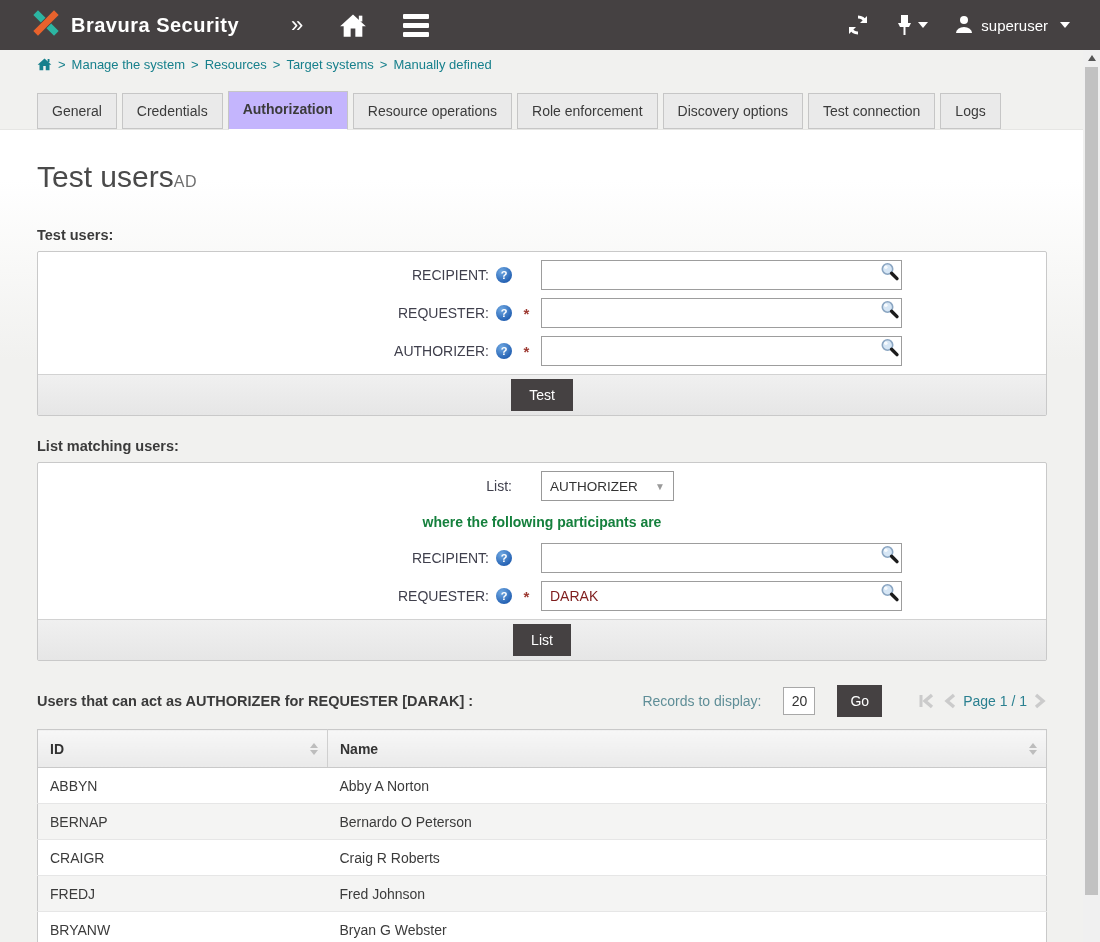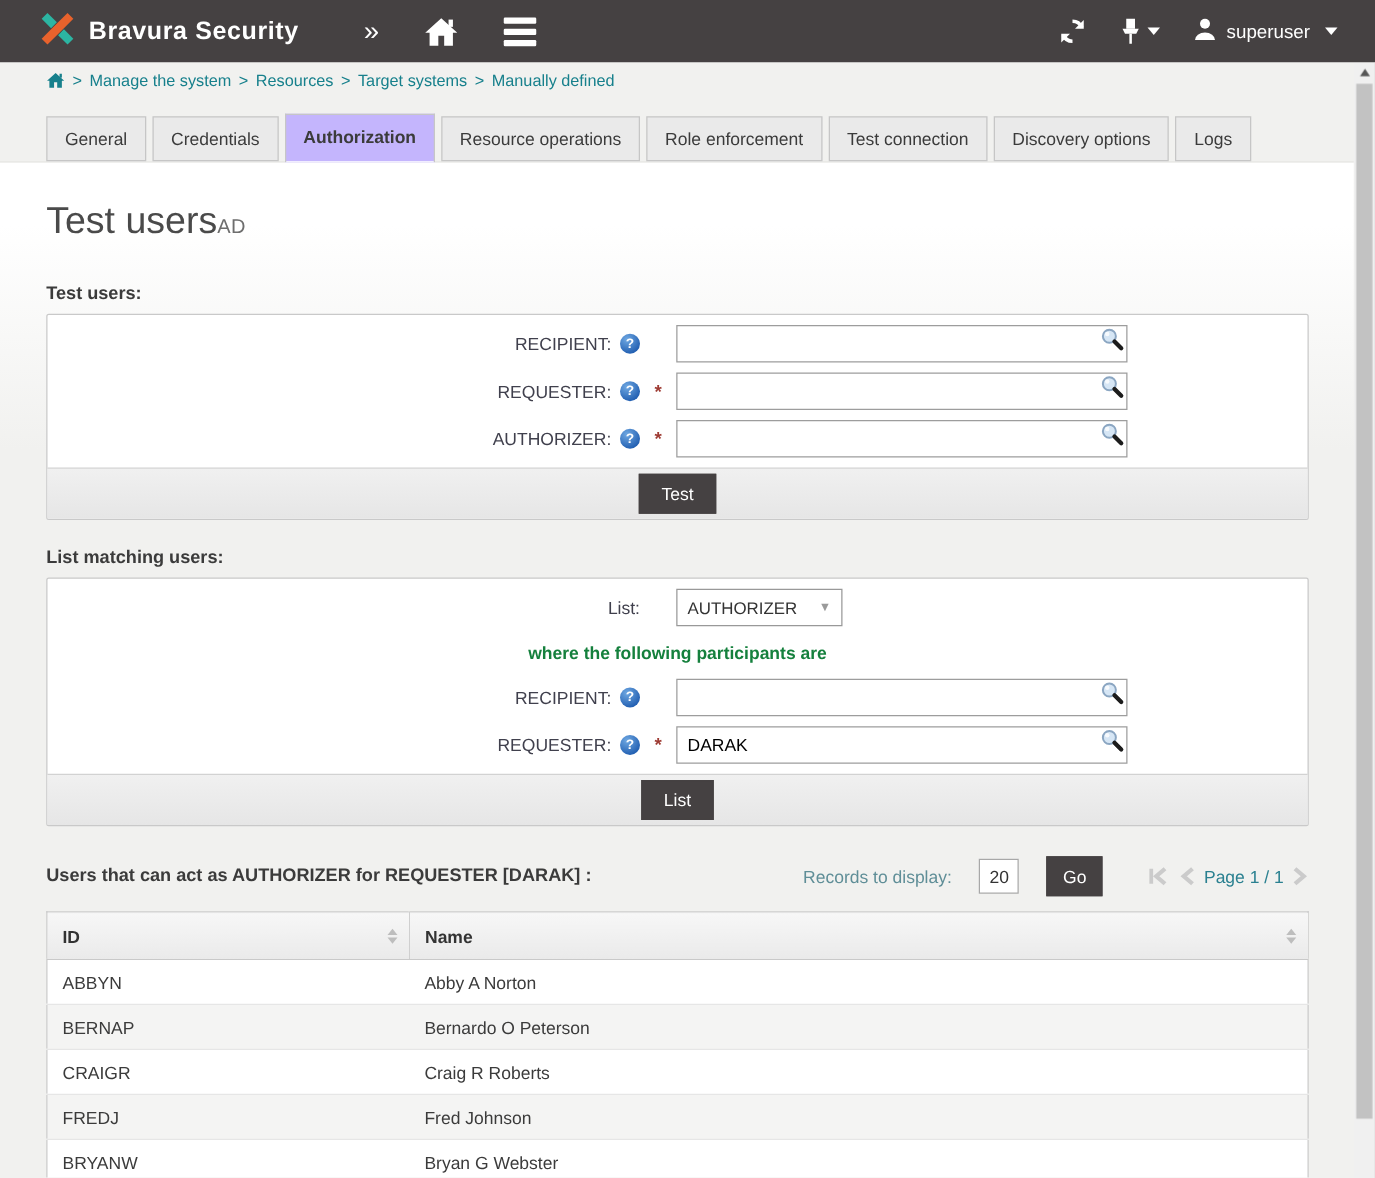--- a/index.html
+++ b/index.html
@@ -36,21 +36,21 @@
   .sec-heading { font-size:14.5px; font-weight:bold; color:#3b3b3b; margin:33px 0 8px; }
   .sec-heading.second { margin-top:22px; }
 
   .panel { width:1010px; background:#fff; border:1px solid #c9c9c9; border-radius:2px; }
   .panel-body { padding:4px 0; }
   .field-row { display:flex; align-items:center; height:38px; }
   .label-cell { width:474px; display:flex; justify-content:flex-end; align-items:center; gap:7px; font-size:14px; color:#40404d; }
   .req-cell { width:29px; text-align:center; color:#9e3b33; font-weight:bold; font-size:15px; }
   .help-icon { width:16px; height:16px; border-radius:50%; background:radial-gradient(circle at 35% 28%,#6fa8e2,#2360b2 75%); color:#fff; font-size:11px; font-weight:bold; display:flex; align-items:center; justify-content:center; cursor:pointer; flex:none; }
   .input-wrap { position:relative; width:361px; }
-  .input-wrap input { width:100%; height:30px; border:1px solid #9d9d9d; padding:0 26px 0 8px; font-size:14px; font-family:inherit; color:#000000; background:#fff; }
+  .input-wrap input { width:100%; height:30px; border:1px solid #9d9d9d; padding:0 26px 0 8px; font-size:14px; font-family:inherit; color:#7f1d1d; background:#fff; }
   .mag { position:absolute; right:2px; top:1px; cursor:pointer; }
 
   .dropdown { width:133px; height:30px; border:1px solid #999; background:#fff; display:flex; align-items:center; justify-content:space-between; padding:0 8px; font-size:13.5px; color:#333; cursor:pointer; }
   .dd-caret { color:#9a9a9a; font-size:10px; }
 
   .center-row { height:34px; display:flex; align-items:center; justify-content:center; font-size:14px; font-weight:bold; color:#15803d; }
 
   .panel-footer { border-top:1px solid #d2d2d2; background:linear-gradient(#f0f0f0,#e6e6e6); padding:4px 0; display:flex; justify-content:center; }
   .btn-dark { background:#454142; color:#fff; border:1px solid #454142; font-size:14px; font-family:inherit; padding:7px 17px; cursor:pointer; }
 
@@ -157,22 +157,22 @@
   <span class="crumb-sep">&gt;</span>
   <a>Manually defined</a>
 </div>
 
 <div class="tabstrip">
   <div class="tab">General</div>
   <div class="tab">Credentials</div>
   <div class="tab active">Authorization</div>
   <div class="tab">Resource operations</div>
   <div class="tab">Role enforcement</div>
+  <div class="tab">Discovery options</div>
   <div class="tab">Test connection</div>
-  <div class="tab">Discovery options</div>
   <div class="tab">Logs</div>
 </div>
 
 <div class="main">
 
   <div class="page-title">
     <span>Test users</span>
     <span class="suffix">AD</span>
   </div>
 

